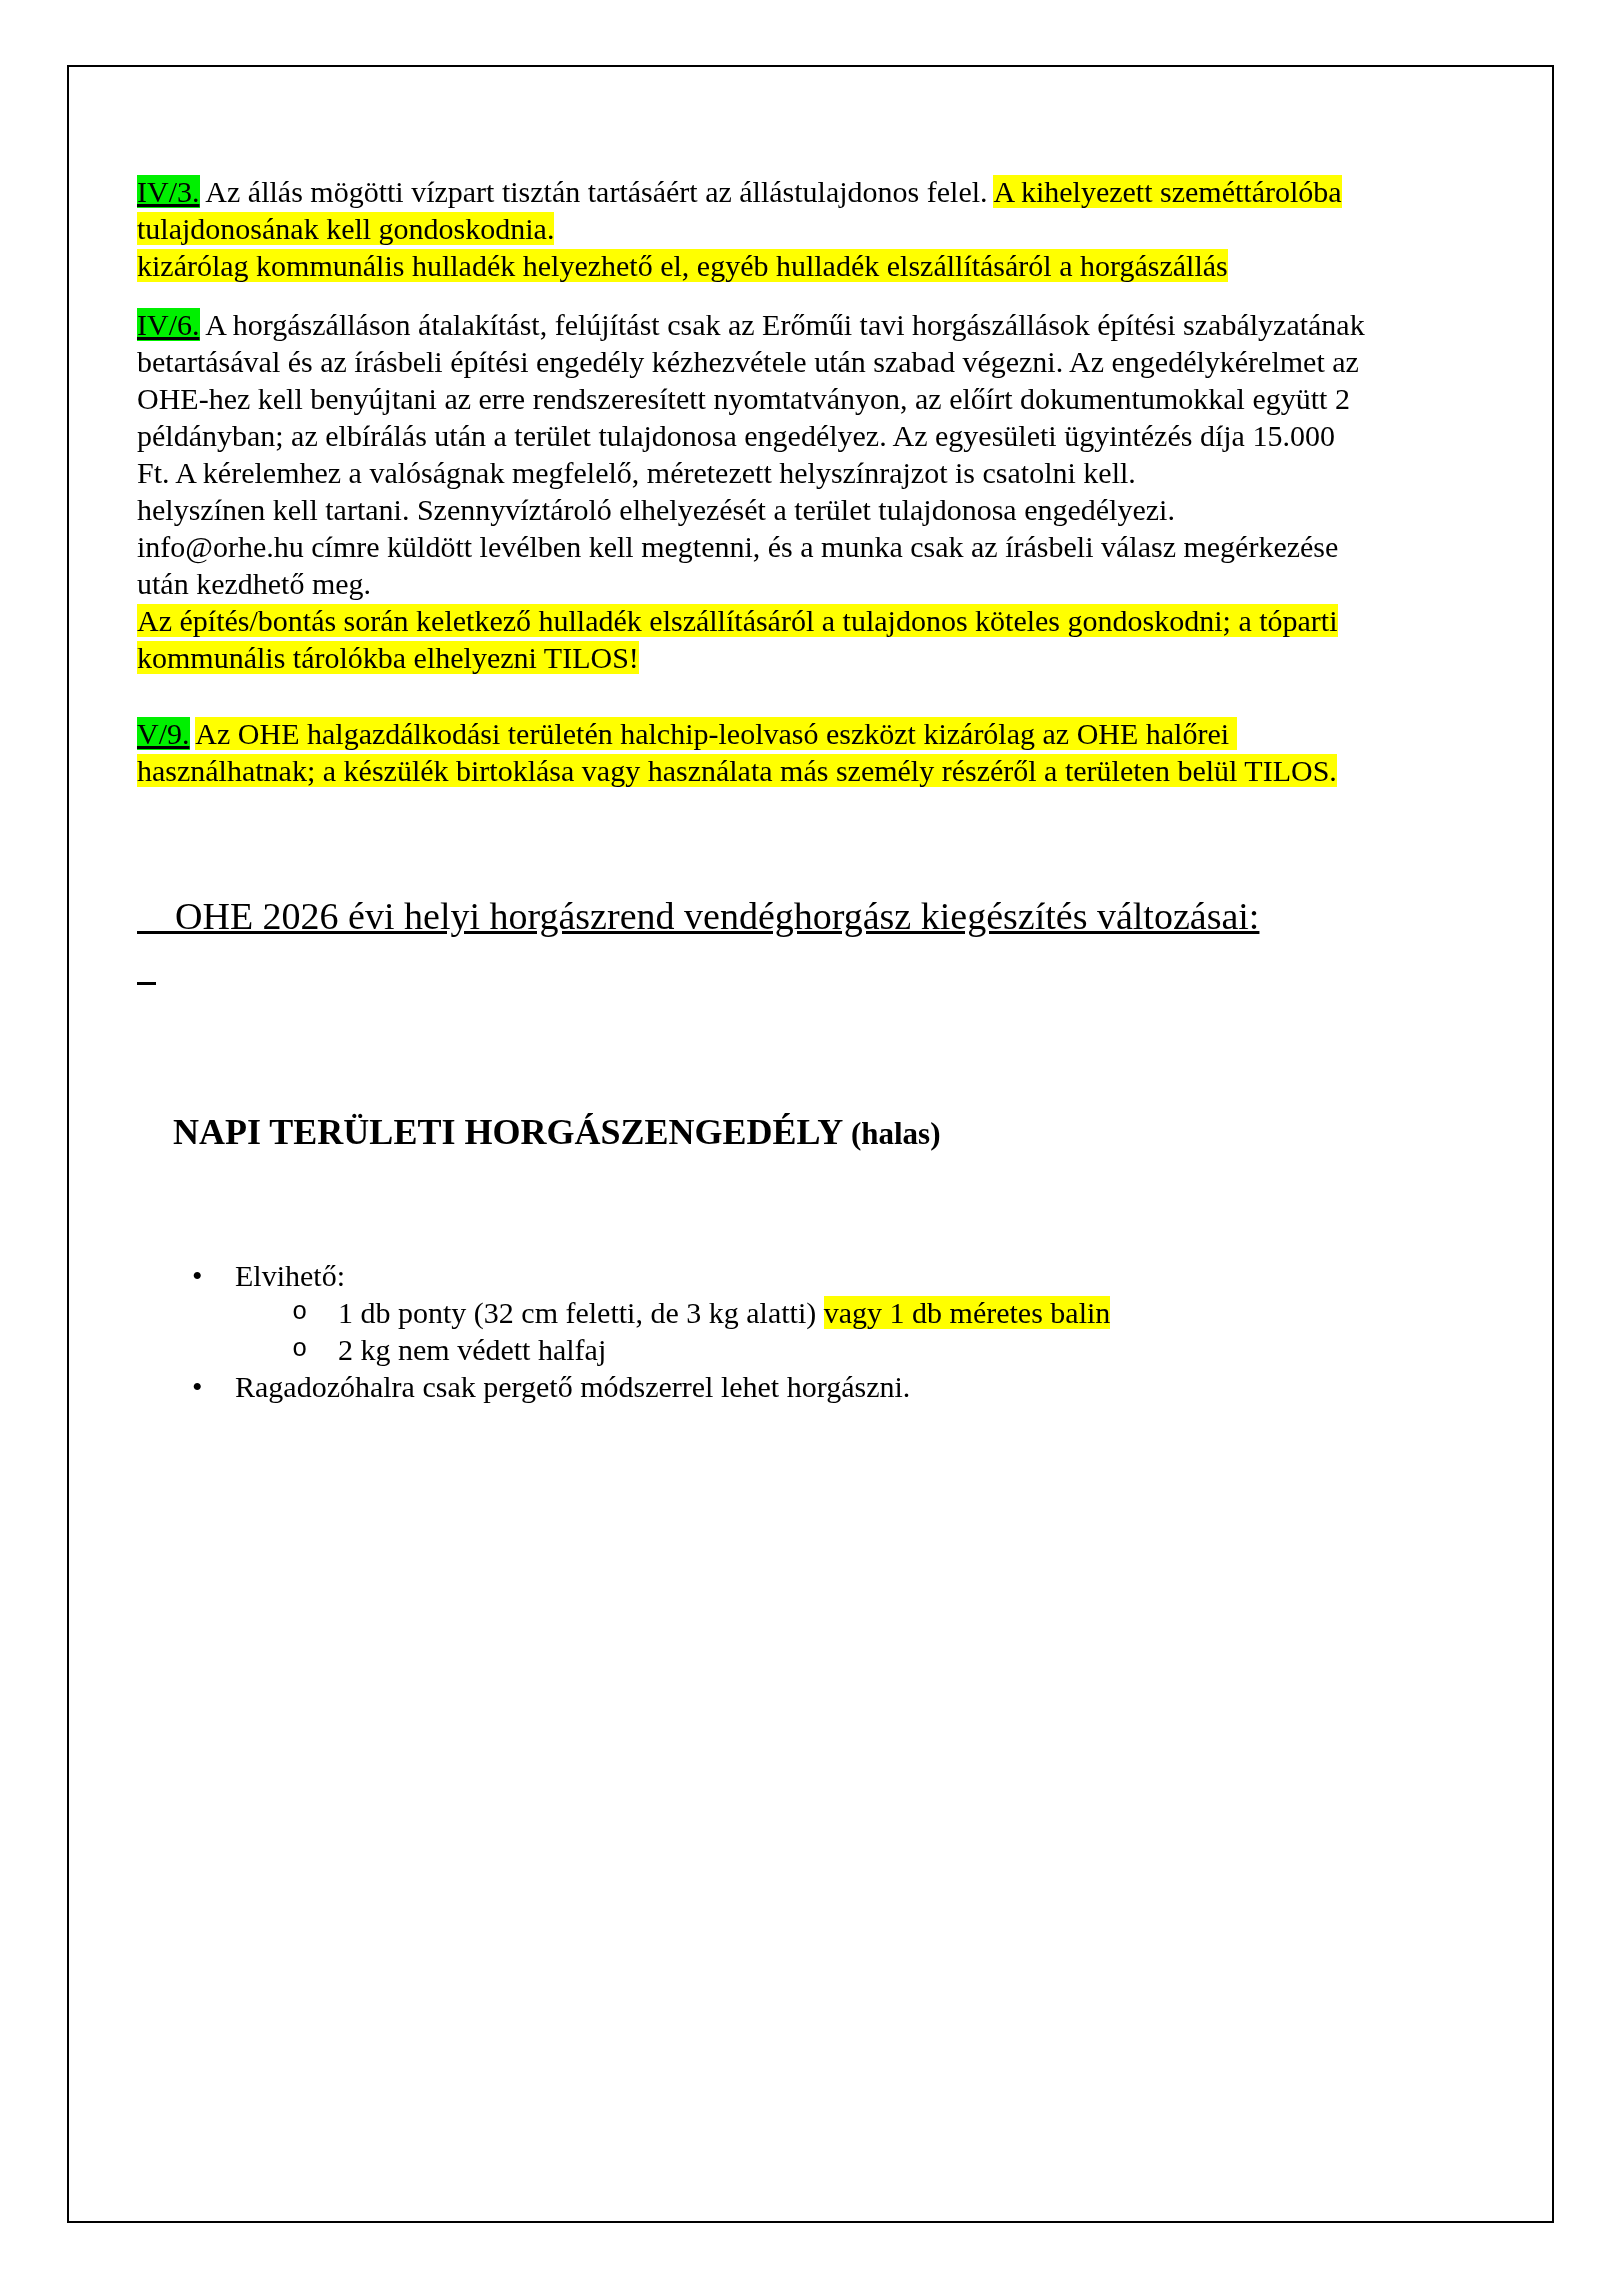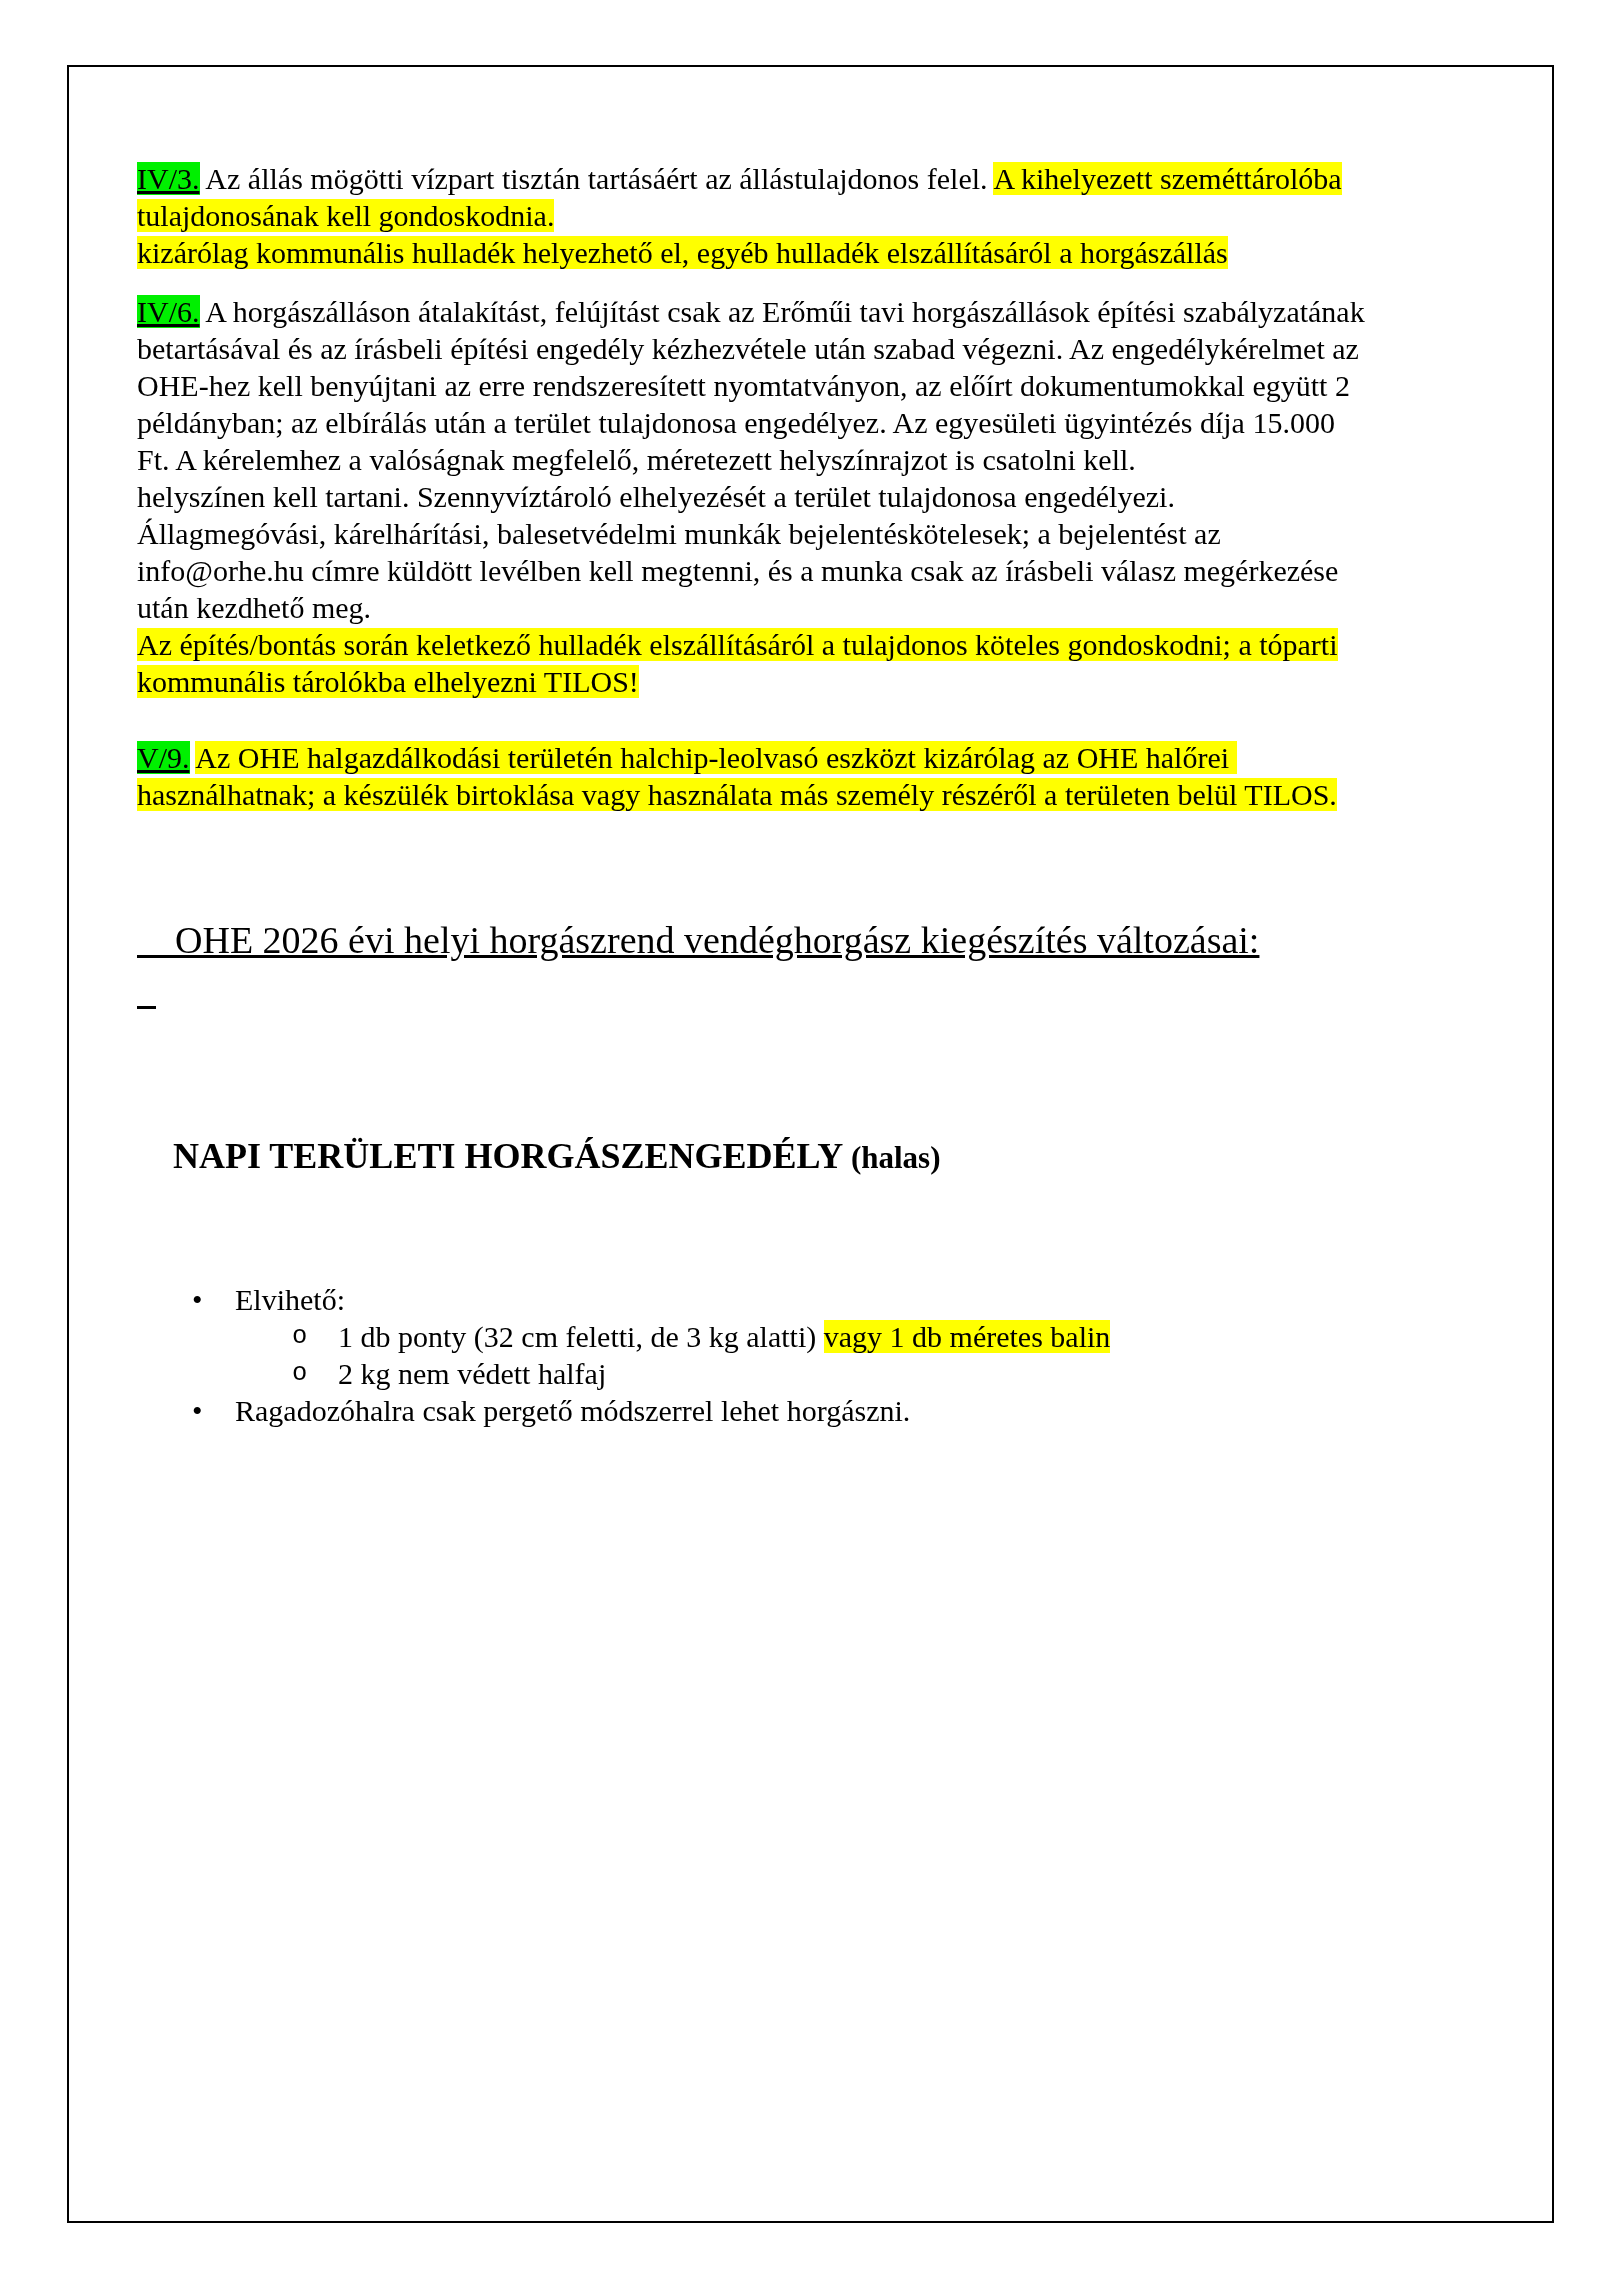--- a/index.html
+++ b/index.html
@@ -5,21 +5,21 @@
   html,body{margin:0;padding:0;}
   body{
     width:1621px;height:2293px;position:relative;background:#ffffff;
     font-family:"Liberation Serif","DejaVu Serif",serif;color:#000000;
   }
   .page-border{
     position:absolute;left:67px;top:65px;width:1483px;height:2154px;
     border:2.9px solid #000000;background:#ffffff;
   }
   .content{
-    position:absolute;left:137px;top:160px;width:1353px;
+    position:absolute;left:137px;top:173px;width:1353px;
     font-size:30px;line-height:37px;
   }
   .para{margin:0 0 21.6px 0;}
   .para-iv6{margin-bottom:39px;}
   .para-v9{margin-bottom:0;}
   .line{white-space:pre;line-height:37px;}
   .seg{white-space:pre;}
   .seg.g{background:#00f000;text-decoration:underline;text-decoration-color:#000000;}
   .seg.y{background:#ffff00;}
   .seg.yb{background:#ffff00;font-weight:normal;}
@@ -52,21 +52,20 @@
       <div class="line"><span class="seg y">kizárólag kommunális hulladék helyezhető el, egyéb hulladék elszállításáról a horgászállás</span></div>
     </div>
 
   <div class="para para-iv6">
       <div class="line"><span class="seg g">IV/6.</span><span class="seg"> A horgászálláson átalakítást, felújítást csak az Erőműi tavi horgászállások építési szabályzatának</span></div>
       <div class="line"><span class="seg">betartásával és az írásbeli építési engedély kézhezvétele után szabad végezni. Az engedélykérelmet az</span></div>
       <div class="line"><span class="seg">OHE-hez kell benyújtani az erre rendszeresített nyomtatványon, az előírt dokumentumokkal együtt 2</span></div>
       <div class="line"><span class="seg">példányban; az elbírálás után a terület tulajdonosa engedélyez. Az egyesületi ügyintézés díja 15.000</span></div>
       <div class="line"><span class="seg">Ft. A kérelemhez a valóságnak megfelelő, méretezett helyszínrajzot is csatolni kell.</span></div>
       <div class="line"><span class="seg">helyszínen kell tartani. Szennyvíztároló elhelyezését a terület tulajdonosa engedélyezi.</span></div>
-      <div class="line"><span class="seg">Állagmegóvási, kárelhárítási, balesetvédelmi munkák bejelentéskötelesek; a bejelentést az</span></div>
       <div class="line"><span class="seg">info@orhe.hu címre küldött levélben kell megtenni, és a munka csak az írásbeli válasz megérkezése</span></div>
       <div class="line"><span class="seg">után kezdhető meg.</span></div>
       <div class="line"><span class="seg y">Az építés/bontás során keletkező hulladék elszállításáról a tulajdonos köteles gondoskodni; a tóparti</span></div>
       <div class="line"><span class="seg y">kommunális tárolókba elhelyezni TILOS!</span></div>
     </div>
 
   <div class="para para-v9">
       <div class="line"><span class="seg g">V/9.</span><span class="seg"> </span><span class="seg y">Az OHE halgazdálkodási területén halchip-leolvasó eszközt kizárólag az OHE halőrei </span></div>
       <div class="line"><span class="seg y">használhatnak; a készülék birtoklása vagy használata más személy részéről a területen belül TILOS.</span></div>
     </div>

